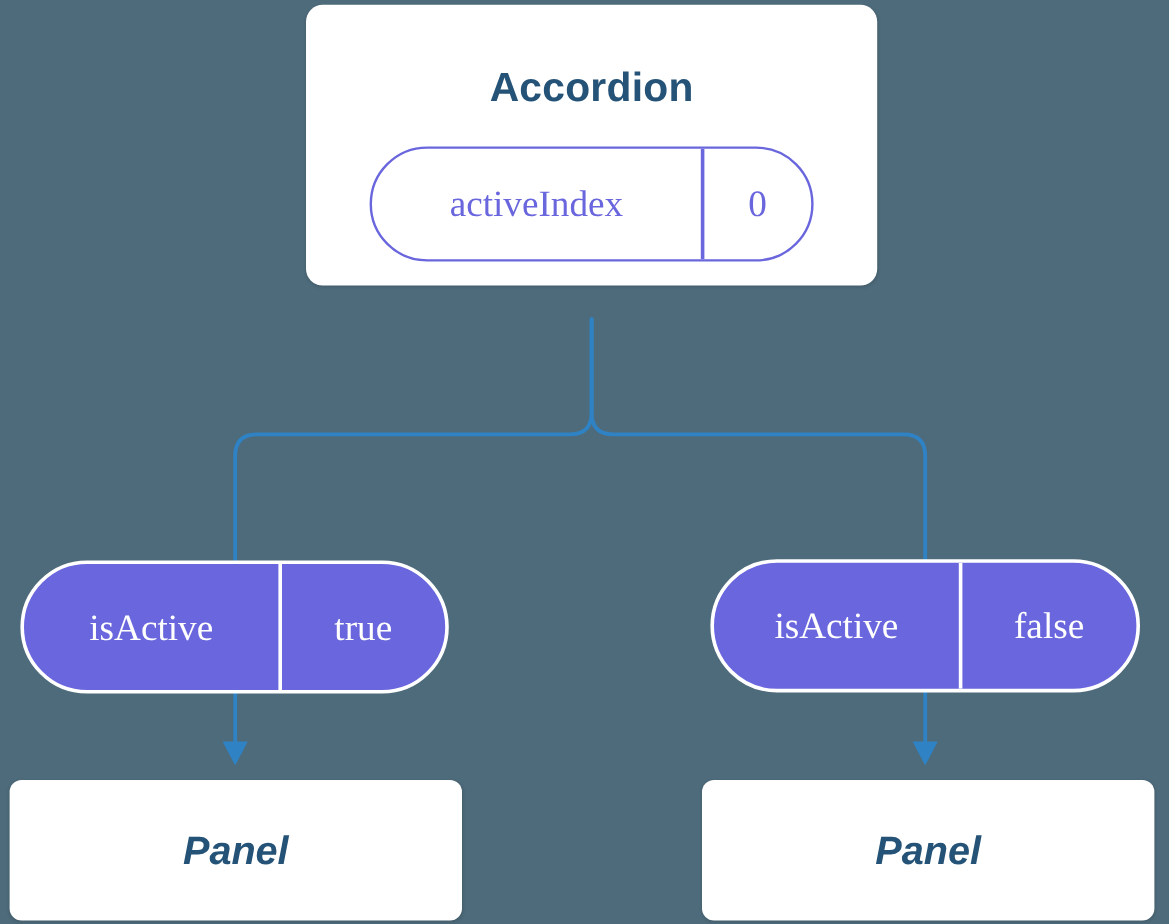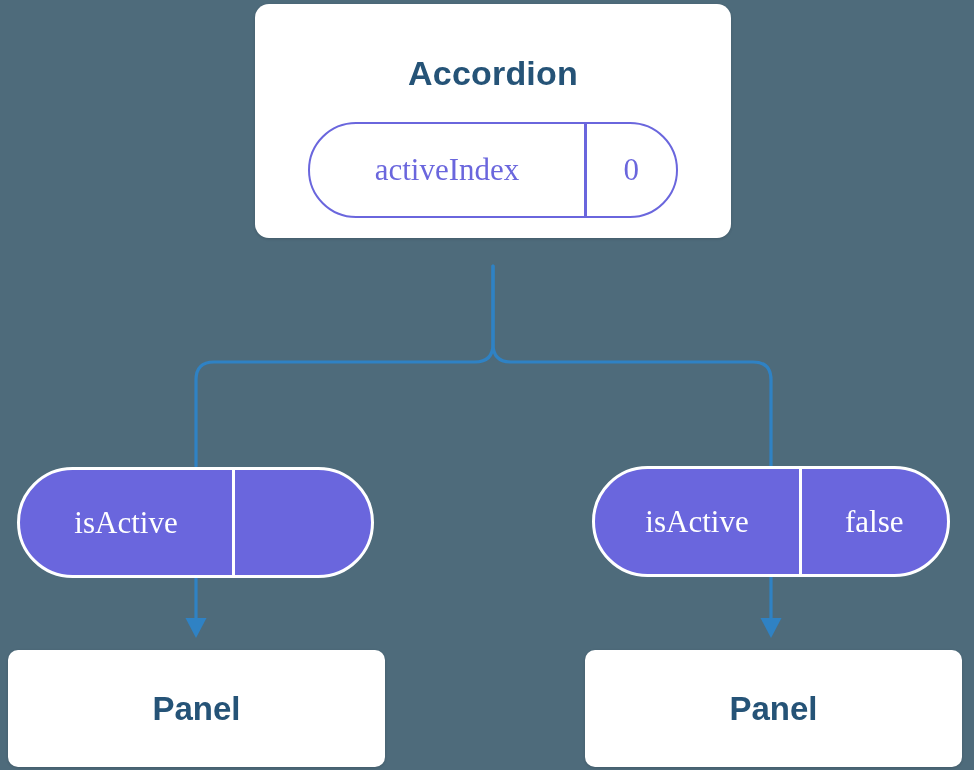--- a/index.html
+++ b/index.html
@@ -104,20 +104,21 @@
     display: flex;
     align-items: center;
     justify-content: center;
   }
   .panel-left  { left: 8px;   top: 650px; width: 377px; height: 117px; }
   .panel-right { left: 585px; top: 650px; width: 377px; height: 117px; }
   .panel-title {
     font-size: 33px;
     font-weight: 700;
     color: var(--title_text);
+    font-style: italic;
   }
 </style>
 </head>
 <body>
 
 <div class="canvas">
 
   <div class="card accordion-card">
     <div class="card-title">Accordion</div>
     <div class="pill pill-outline">
@@ -132,20 +133,21 @@
     <path class="connector-path" d="M 493 266 L 493 344 Q 493 362 511 362 L 753 362 Q 771 362 771 380 L 771 466"></path>
     <line class="connector-path" x1="196" y1="568" x2="196" y2="621"></line>
     <path class="arrow-head" d="M 185.5 618 L 206.5 618 L 196 638 Z"></path>
     <line class="connector-path" x1="771" y1="567" x2="771" y2="621"></line>
     <path class="arrow-head" d="M 760.5 618 L 781.5 618 L 771 638 Z"></path>
   </svg>
 
   <div class="pill pill-filled pill-left">
     <span class="pill-label">isActive</span>
     <span class="pill-divider filled-divider"></span>
+    <span class="pill-value">true</span>
   </div>
 
   <div class="pill pill-filled pill-right">
     <span class="pill-label">isActive</span>
     <span class="pill-divider filled-divider"></span>
     <span class="pill-value">false</span>
   </div>
 
   <div class="card panel-card panel-left">
     <div class="panel-title">Panel</div>

